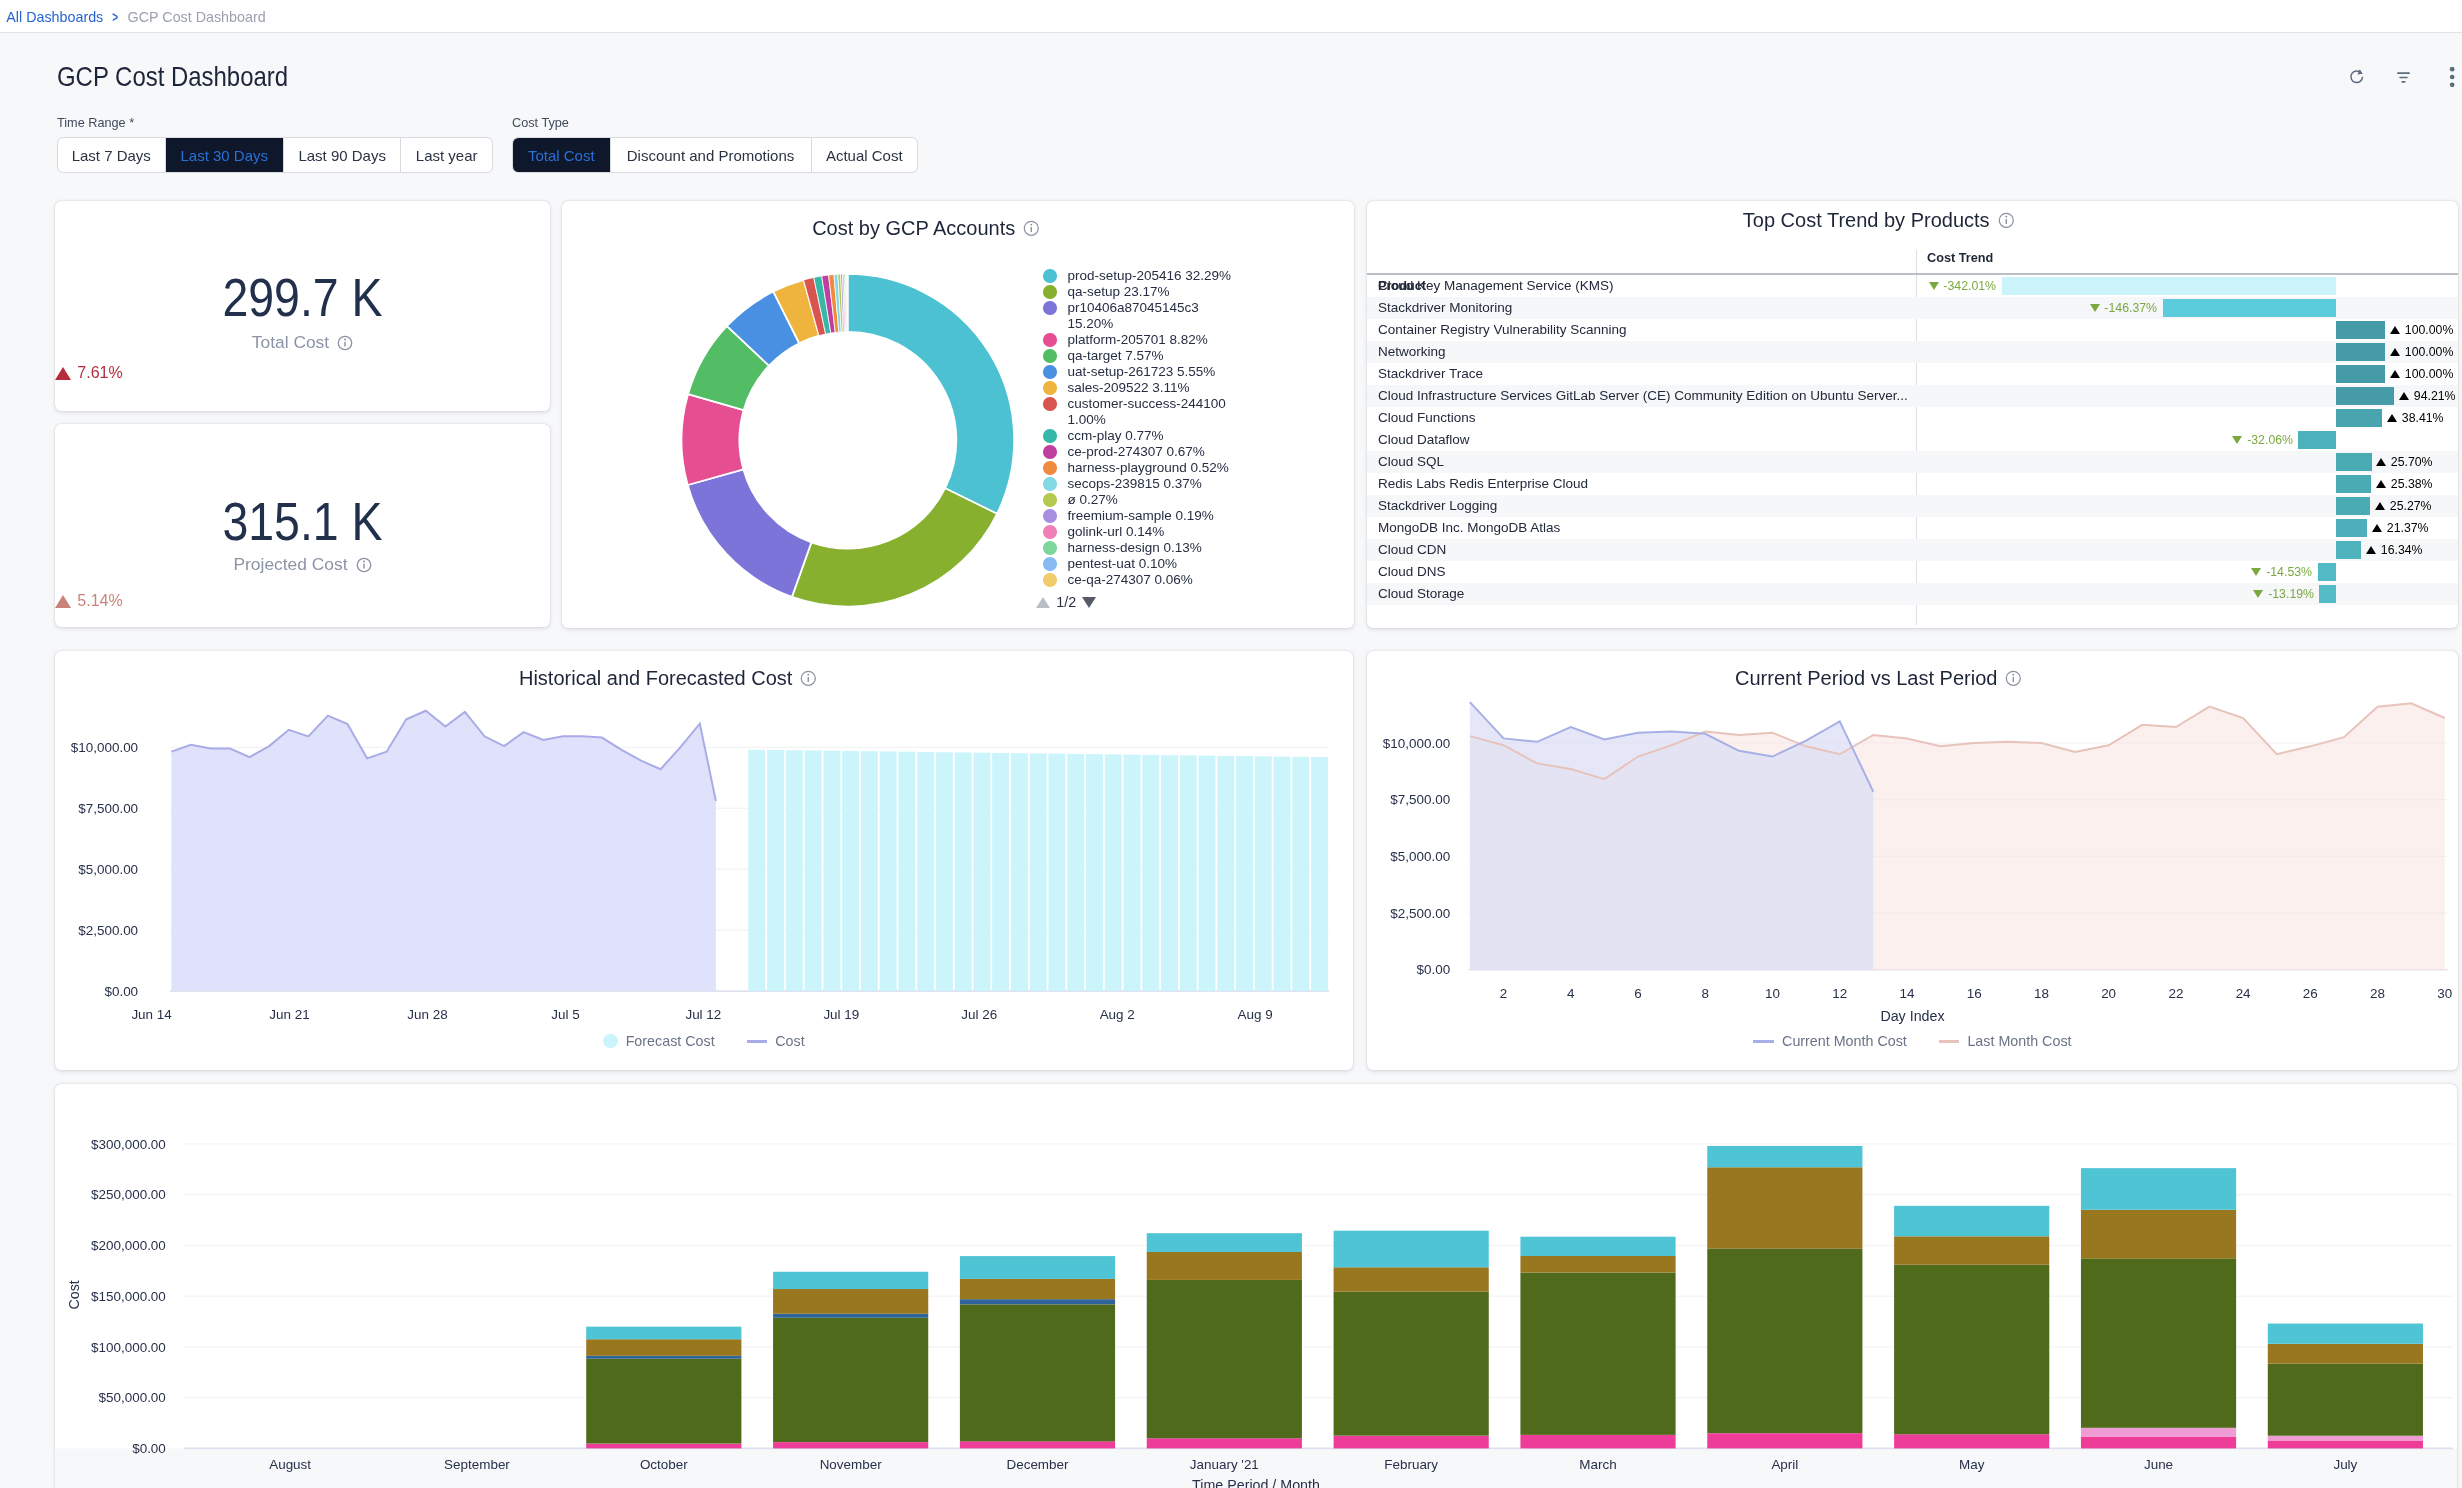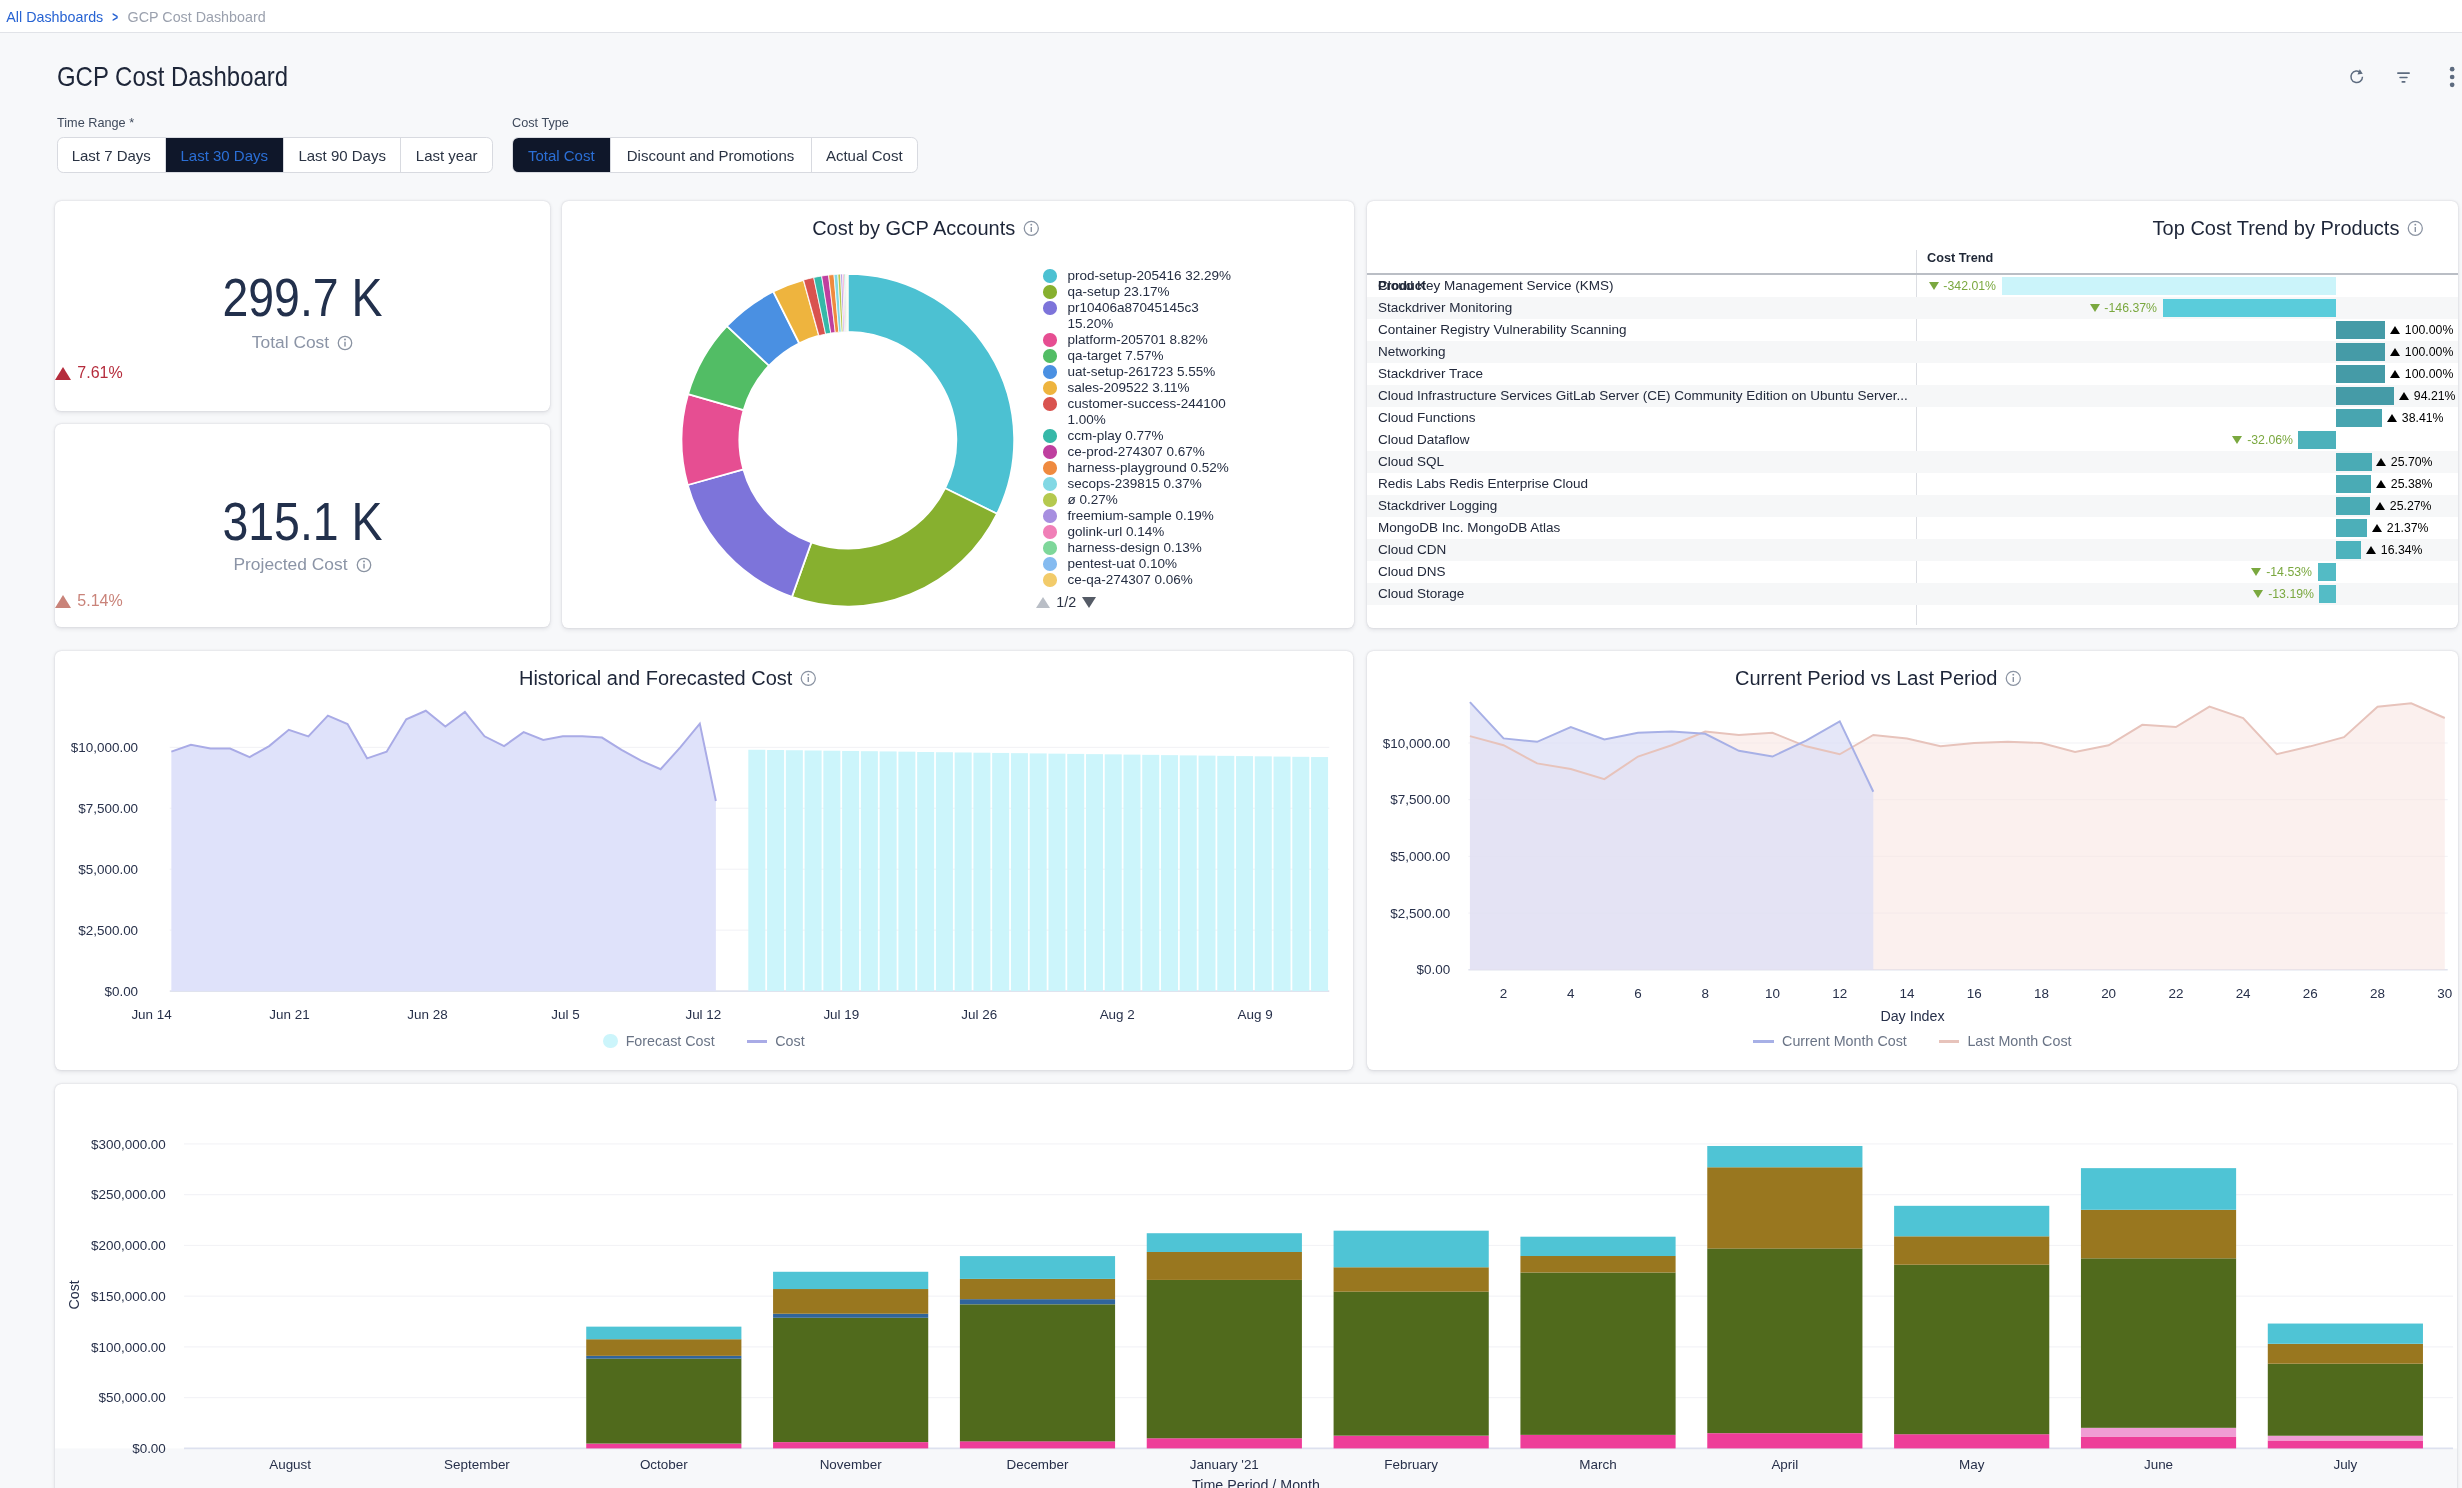--- a/index.html
+++ b/index.html
@@ -202,21 +202,21 @@
       </div>
     </div>
 <div class="pgn" style="left:474px; top:393px;">
       <span class="tup"></span>
       <span>1/2</span>
       <span class="tdn"></span>
     </div>
 </div>
 
 <div class="card" style="left:1367px; top:201px; width:1091px; height:427px;">
-<div class="ctitle" style="top:16px; left:-34px;justify-content:flex-end;">Top Cost Trend by Products <svg width="16.6" height="16.6" viewBox="0 0 21 21" style="flex:none">
+<div class="ctitle" style="top:8px; left:-34px;">Top Cost Trend by Products <svg width="16.6" height="16.6" viewBox="0 0 21 21" style="flex:none">
         <circle cx="10.5" cy="10.5" r="8.9" fill="none" stroke="#8a93a2" stroke-width="1.6"></circle>
         <line x1="10.5" y1="8.82" x2="10.5" y2="15.12" stroke="#8a93a2" stroke-width="1.8"></line>
         <circle cx="10.5" cy="5.880000000000001" r="1.20" fill="#8a93a2"></circle>
       </svg></div>
 <div class="thead" style="left:11px; top:50px;margin-top:28px;">Product</div>
 <div class="thead" style="left:560px; top:50px;">Cost Trend</div>
 <div class="abs" style="left:549px; top:49px; width:0.8px; height:375px; background:#dcdee3;"></div>
 <div class="abs" style="left:0; top:72px; width:1091px; height:1.6px; background:#babec5;"></div>
 <div class="abs" style="left:0; top:74px; width:1091px;">
       <div class="trow">

